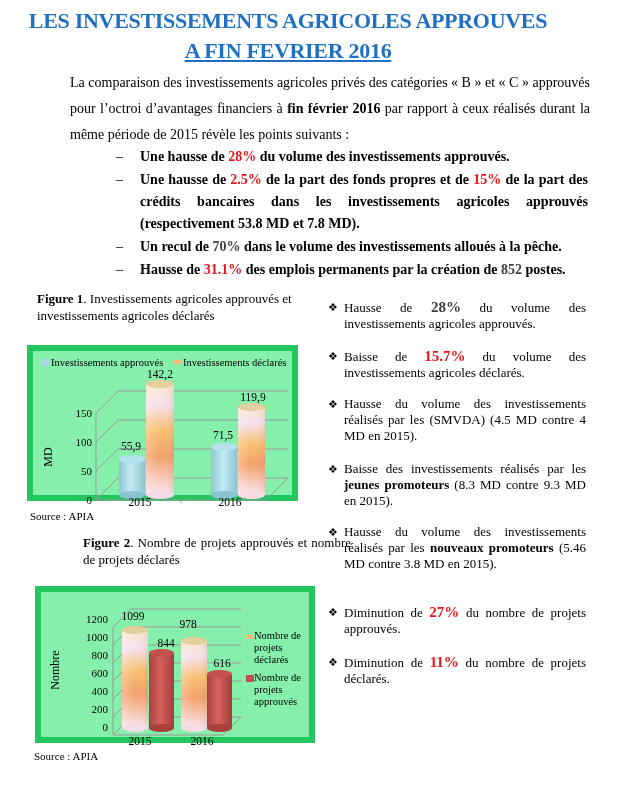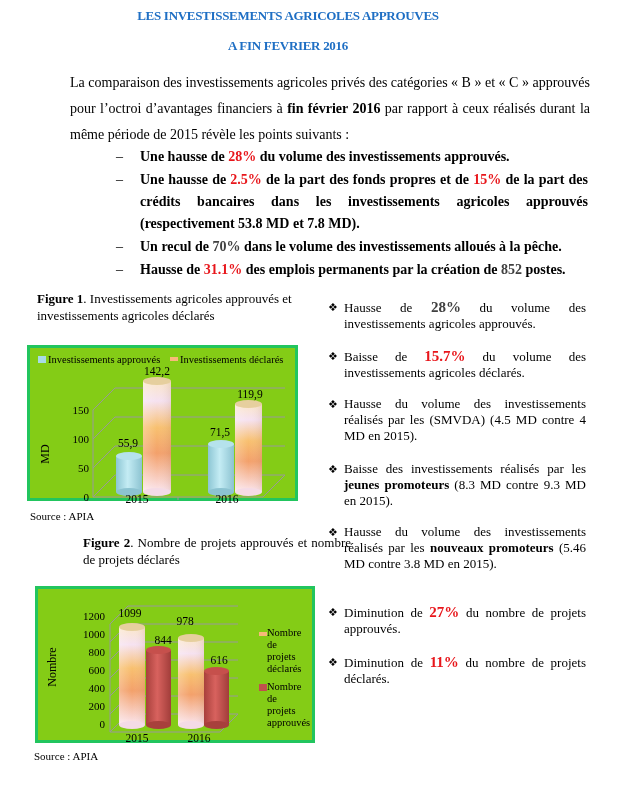--- a/index.html
+++ b/index.html
@@ -1,41 +1,41 @@
 <!DOCTYPE html>
 <html><head>
 <meta charset="utf-8">
 <style>
   * { box-sizing: border-box; margin: 0; padding: 0; }
   html, body { width: 644px; height: 806px; background: #ffffff; overflow: hidden; }
   body { position: relative; font-family: "Liberation Serif", serif; color: #000; }
-  .title { position: absolute; left: 0; width: 576px; text-align: center; color: #1f6fc4; font-weight: bold; font-size: 13px; letter-spacing: -0.3px; }
+  .title { position: absolute; left: 0; width: 576px; text-align: center; color: #1f6fc4; font-weight: bold; font-size: 22px; letter-spacing: -0.3px; }
   .t1 { top: 8px; }
-  .t2 { top: 38px; }
+  .t2 { top: 38px; text-decoration: underline; }
   .intro { position: absolute; left: 62px; top: 70px; width: 520px; font-size: 14px; line-height: 26px; text-align: justify; margin-left: 8px; }
   .blist { position: absolute; left: 116px; top: 146px; width: 472px; font-size: 14px; font-weight: bold; line-height: 22px; }
   .blist .li { position: relative; padding-left: 24px; text-align: justify; margin-bottom: 1px; }
   .blist .li .dash { position: absolute; left: 0; top: 0; font-weight: normal; }
   .red { color: #e8161b; }
   .blue { color: #404040; }
   .fig-cap { position: absolute; left: 37px; width: 268px; font-size: 13px; line-height: 17px; }
   .fig-cap b { font-weight: bold; }
   .cap1 { top: 290px; }
   .cap2 { top: 534px; text-align: justify; margin-left: 46px; }
   .source { position: absolute; left: 30px; font-size: 11px; font-weight: normal; }
   .src1 { top: 510px; }
   .src2 { top: 750px; left: 34px; }
-  .chart { position: absolute; border: 3px solid #22c55e; background: #84cc16; }
+  .chart { position: absolute; border: 6px solid #22c55e; background: #86efac; }
   .chart1 { left: 27px; top: 345px; width: 271px; height: 156px; }
   .chart2 { left: 35px; top: 586px; width: 280px; height: 157px; }
   .legend1 { position: absolute; left: 8px; top: 6px; font-size: 10.5px; white-space: nowrap; }
   .legend1 .sw { display: inline-block; width: 8px; height: 7px; margin-right: 2px; vertical-align: 0px; }
   .legend1 .item { margin-right: 7px; }
   .legend2 { position: absolute; left: 205px; top: 38px; font-size: 10.5px; line-height: 12px; width: 66px; }
-  .legend2 .item { position: relative; padding-left: 8px; margin-bottom: 6px; margin-left: 16px; }
+  .legend2 .item { position: relative; padding-left: 8px; margin-bottom: 6px; }
   .legend2 .sw { position: absolute; left: 0; top: 3px; width: 8px; height: 7px; }
   svg text { font-family: "Liberation Serif", serif; }
   .right { position: absolute; left: 328px; width: 258px; font-size: 13px; line-height: 16px; }
   .right .li { position: absolute; left: 0; width: 258px; padding-left: 16px; text-align: justify; }
   .right .li .dia { position: absolute; left: 0; top: 0; font-size: 11px; }
   .right .big { font-size: 15px; font-weight: bold; }
 </style>
 </head>
 <body>
 

